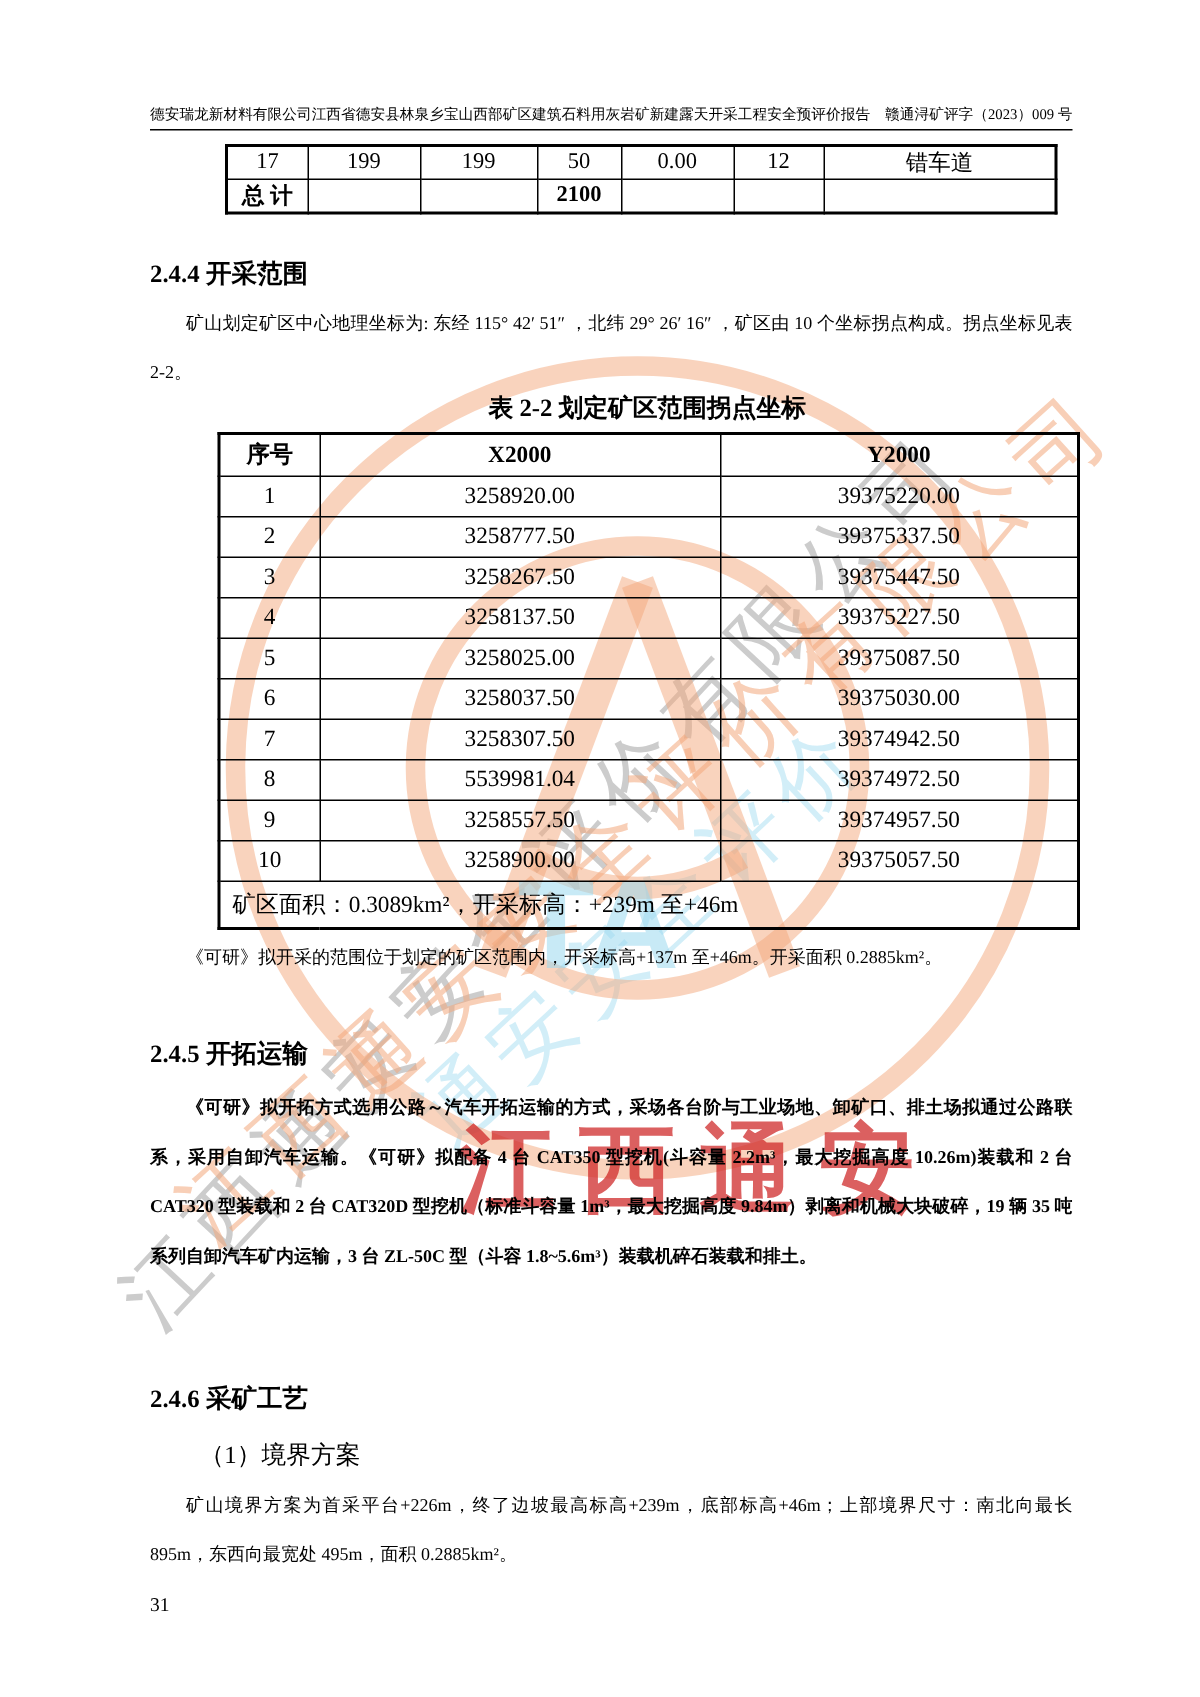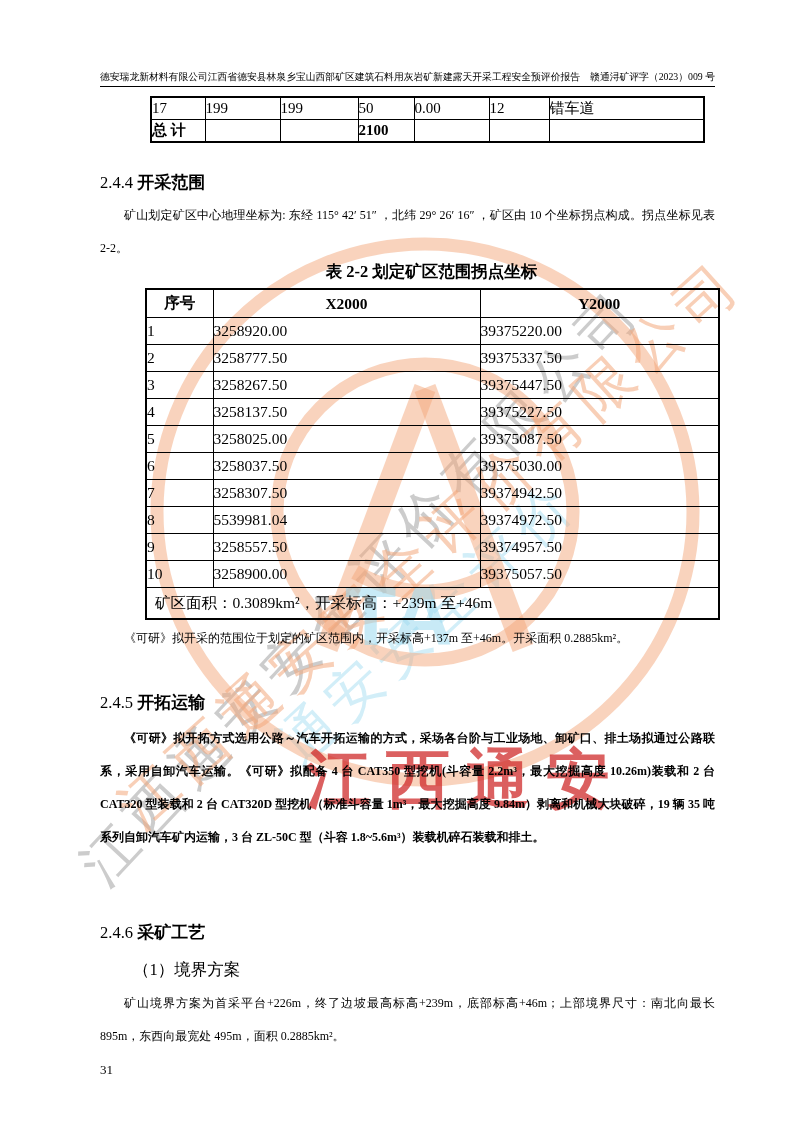--- a/index.html
+++ b/index.html
@@ -61,31 +61,31 @@
   
   .content{position:absolute;left:100px;top:0;width:615px;z-index:1;}
   .blk{position:absolute;left:0;width:615px;}
   .hdr{
     top:70px;display:flex;justify-content:space-between;align-items:flex-end;
     font-size:9.8px;line-height:14px;
     border-bottom:1px solid #000;padding-bottom:2px;
     white-space:nowrap;
   }
   table{border-collapse:collapse;table-layout:fixed;}
-  td,th{border:1px solid #000;vertical-align:middle;padding:0;overflow:hidden;}
+  td,th{border:1px solid #000;text-align:center;vertical-align:middle;padding:0;overflow:hidden;}
   .ttable{position:absolute;left:50px;top:96px;width:553px;border:2px solid #000;font-size:15px;}
   .ttable td{height:21px;}
   .ttable .sum td{font-weight:bold;}
   .t22{position:absolute;left:45px;top:288px;width:573px;border:2px solid #000;font-size:15.5px;}
   .t22 th{height:27px;font-size:15.5px;}
   .t22 td{height:26px;}
   .t22 .tfoot td{text-align:left;padding:2px 4px 2px 8px;height:26px;}
   .t22title{top:261px;left:45px;width:573px;text-align:center;font-weight:bold;font-size:16.5px;}
   .heading{font-size:17px;line-height:24px;}
-  .heading .num{font-size:16.5px;font-weight:normal;}
+  .heading .num{font-size:16.5px;font-weight:bold;}
   .heading .htxt{font-family:"Liberation Sans","DejaVu Sans",sans-serif;font-weight:bold;}
   .para{font-size:12px;line-height:33px;text-align:justify;text-indent:2em;margin:0;}
   .sub{font-size:16.5px;line-height:33px;text-indent:2em;margin:0;}
   .h244{top:171px;} .p244a{top:199px;}
   .p244b{top:622px;} .h245{top:691px;} .p245{top:722px;font-weight:bold;}
   .h246{top:921px;} .p246sub{top:953px;} .p246p{top:987px;}
   .pageno{top:1062px;font-size:13px;}
 </style>
 </head>
 <body>

